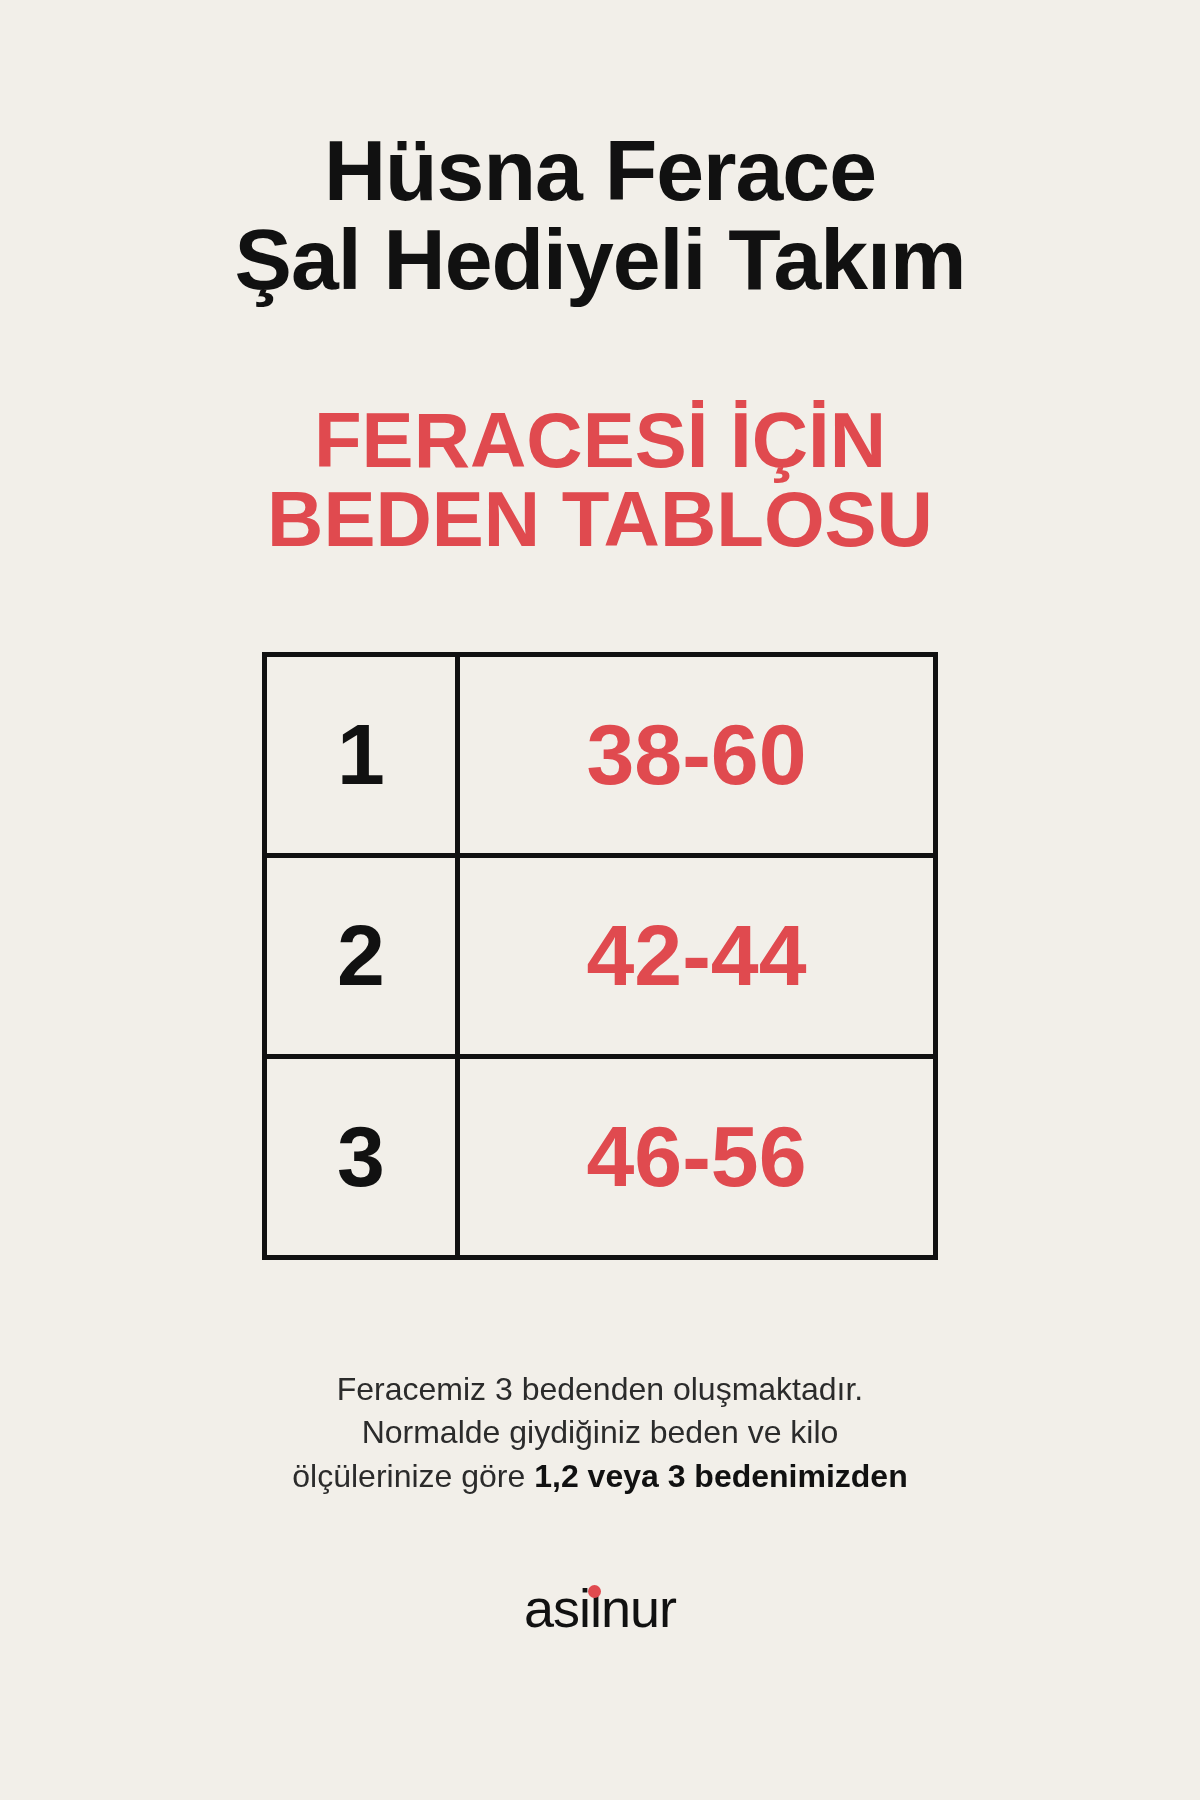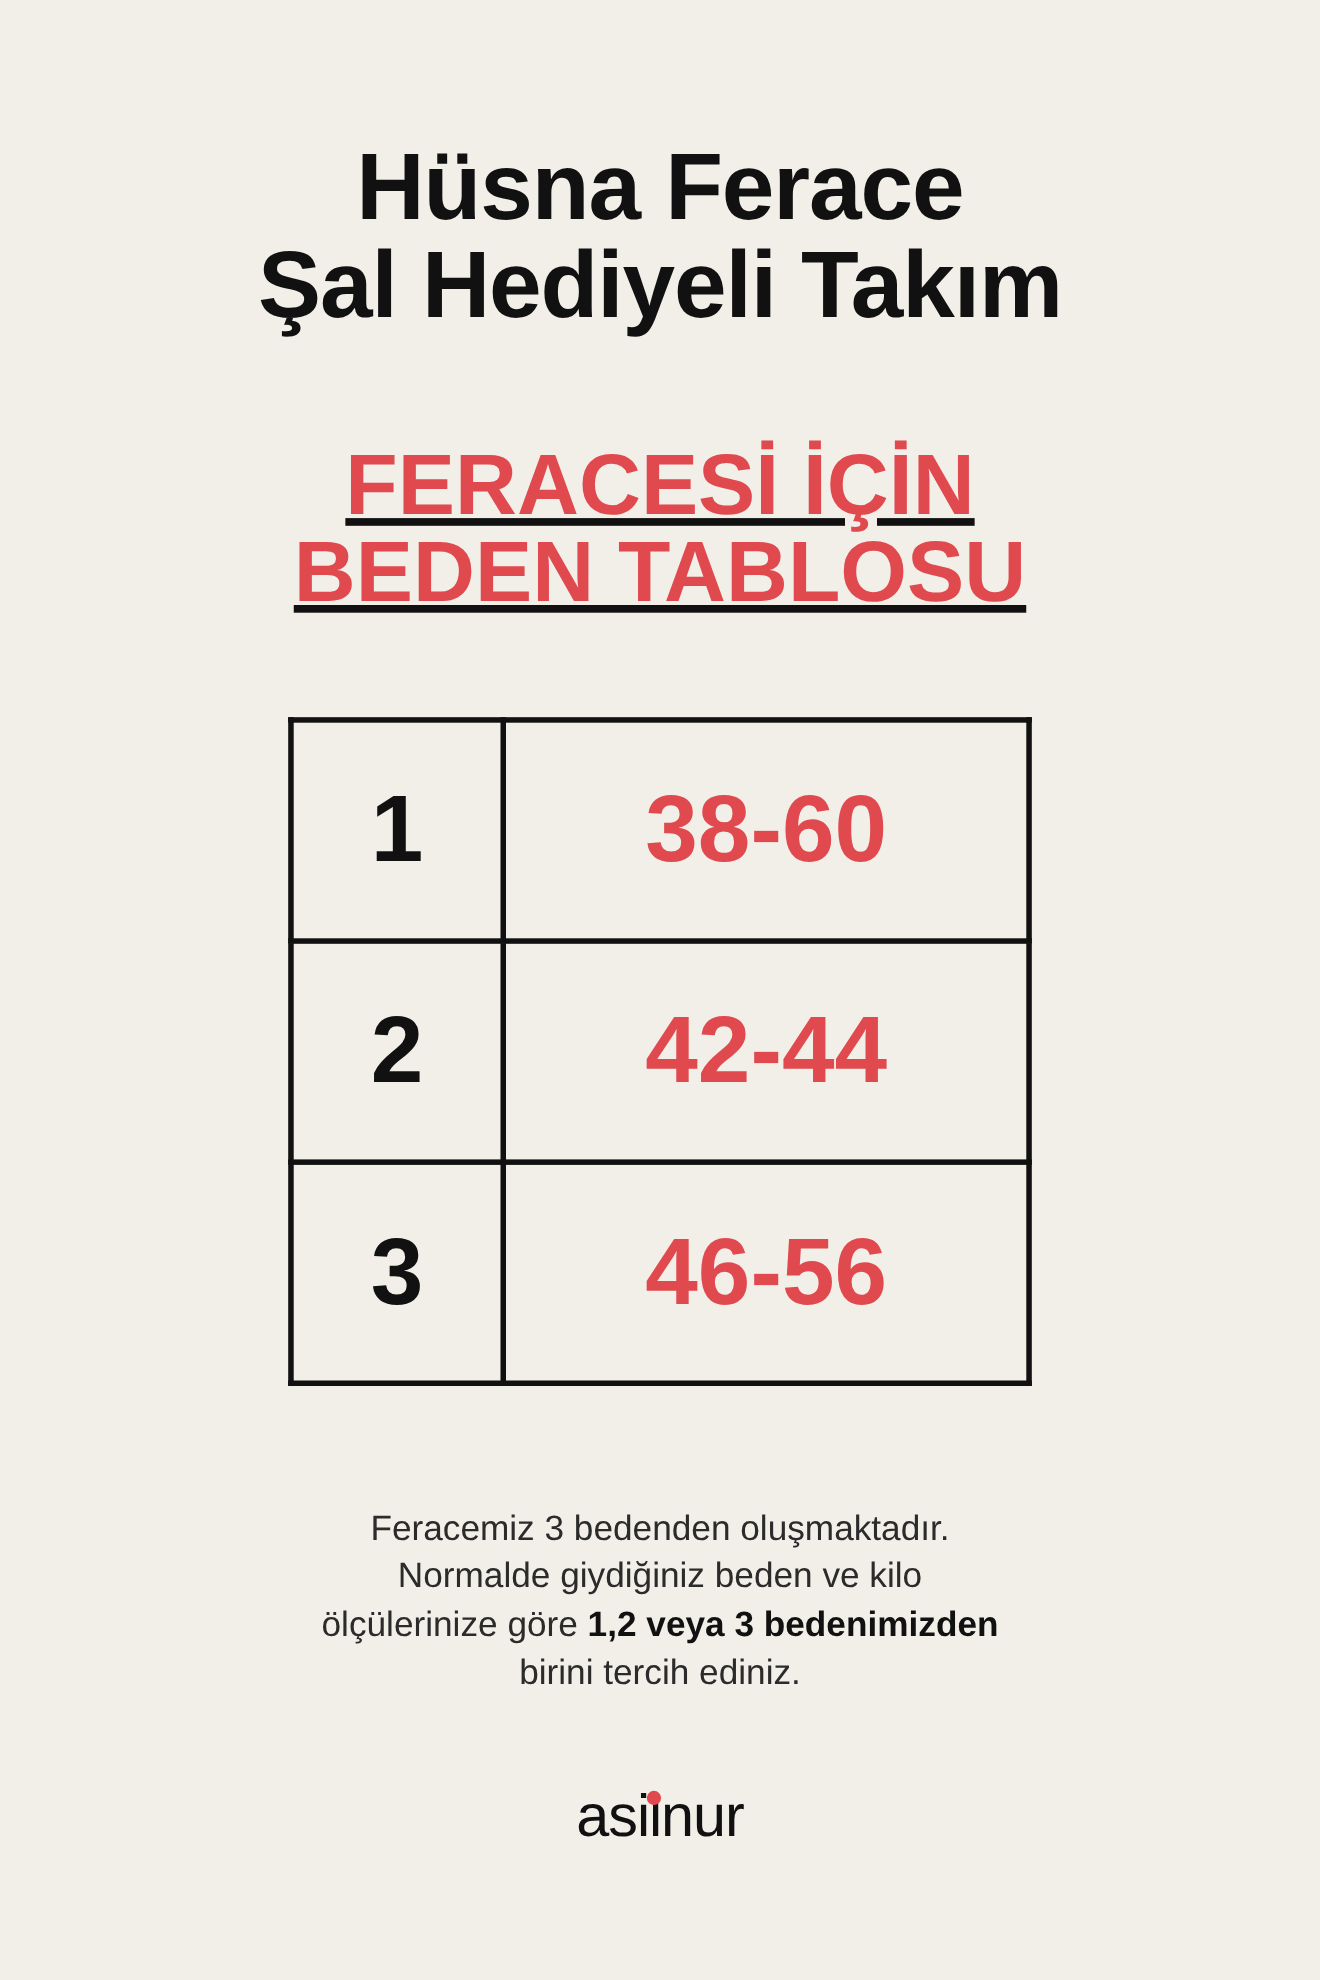--- a/index.html
+++ b/index.html
@@ -32,21 +32,20 @@
     font-size: 86px;
     font-weight: 700;
     letter-spacing: -1px;
     color: #111111;
     display: block;
   }
   .subtitle-block {
     margin-top: 96px;
     text-align: center;
     line-height: 1.02;
-    text-decoration: underline;
   }
   .subtitle-line {
     display: block;
     font-size: 78px;
     font-weight: 700;
     letter-spacing: 0px;
     color: #e04a4f;
     text-transform: uppercase;
   }
   .size-table {
@@ -135,21 +134,20 @@
         <td class="col-size">3</td>
         <td class="col-range">46-56</td>
       </tr>
     </tbody>
   </table>
 
   <div class="note">
     <div>Feracemiz 3 bedenden oluşmaktadır.</div>
     <div>Normalde giydiğiniz beden ve kilo</div>
     <div><span>ölçülerinize göre </span><b>1,2 veya 3 bedenimizden</b></div>
-    <div>birini tercih ediniz.</div>
   </div>
 
   <div class="brand">
     <span>asilnur</span>
     <span class="dot"></span>
   </div>
 
 </div>
 
 </body></html>

